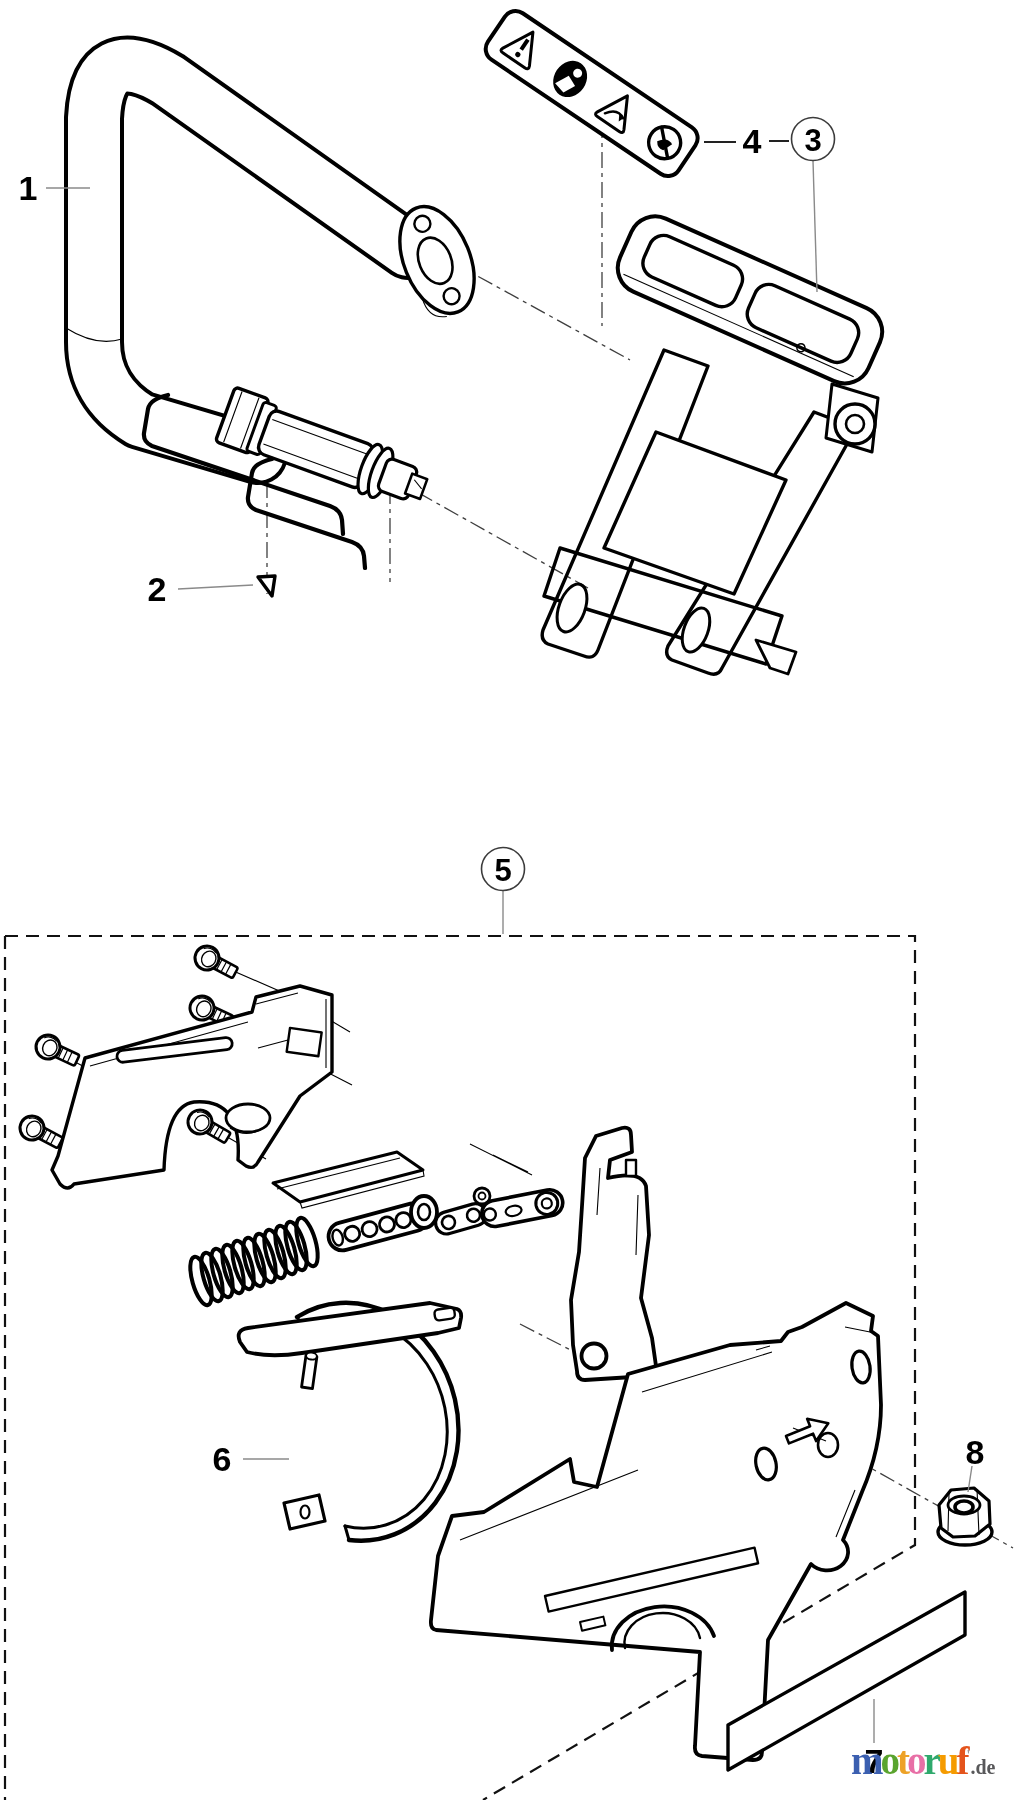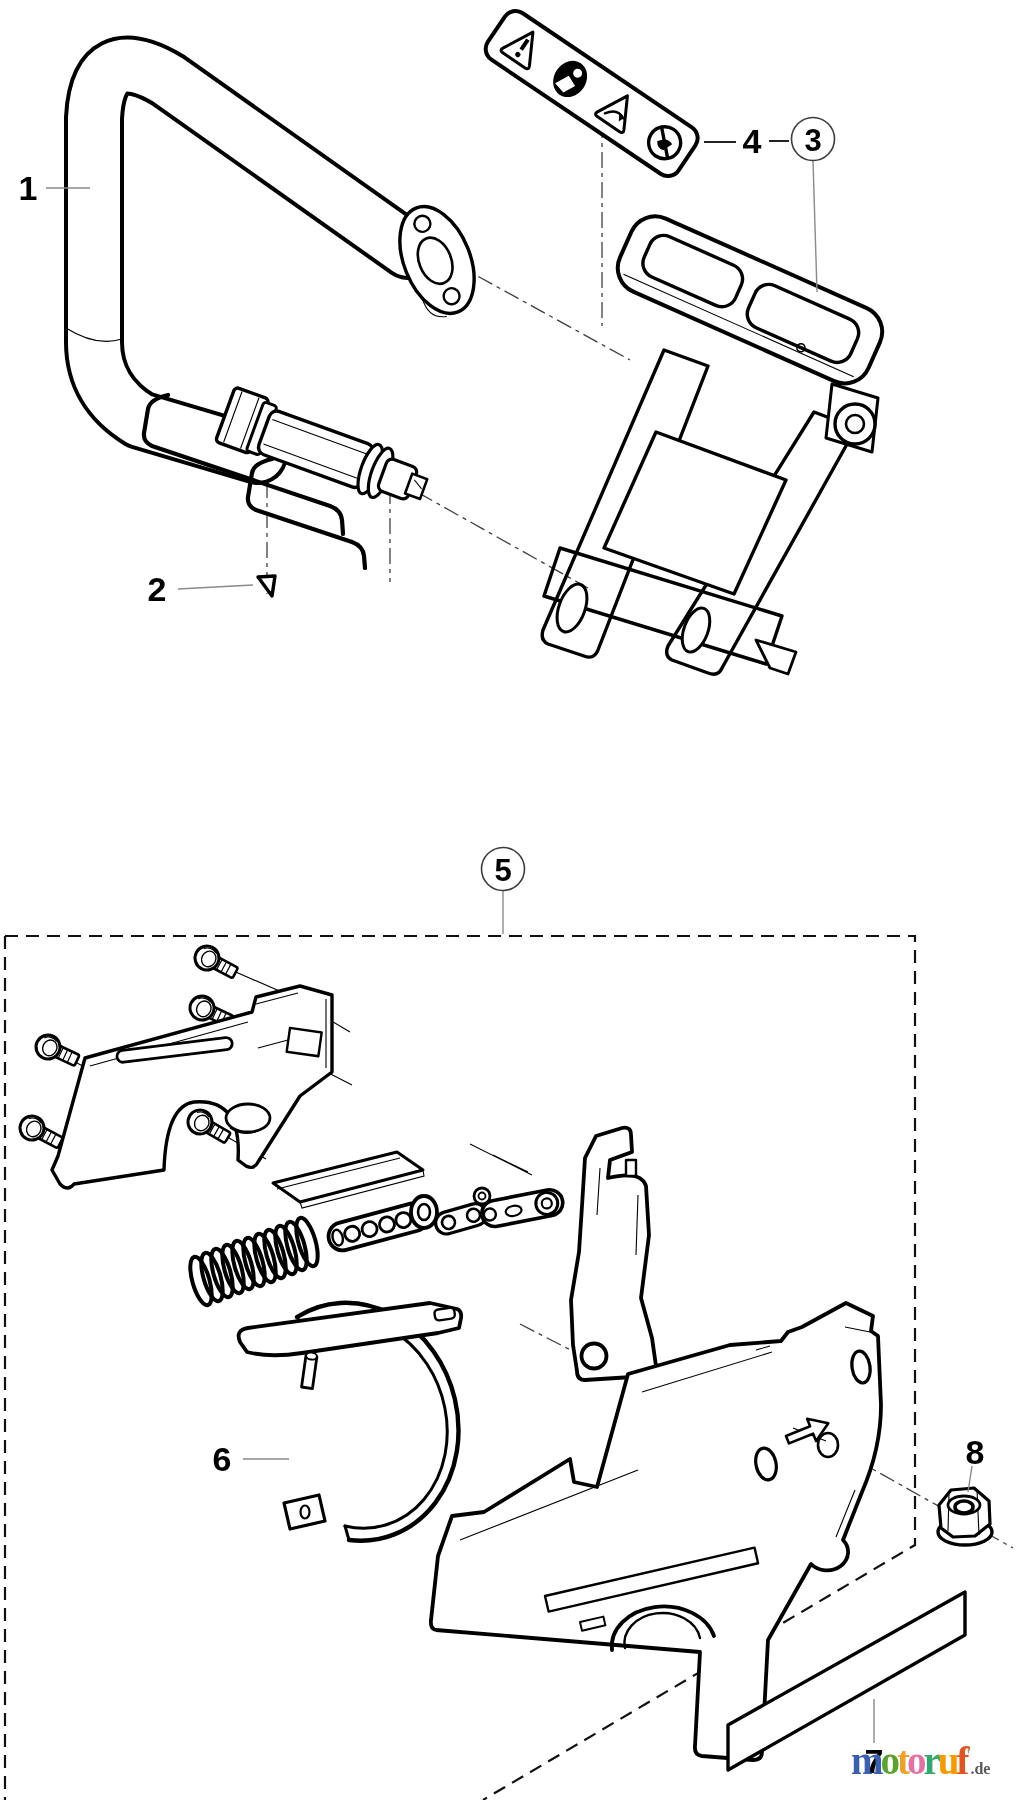--- a/index.html
+++ b/index.html
@@ -11,21 +11,21 @@
   .ln{stroke:#000;fill:none;stroke-linejoin:round;stroke-linecap:round;}
   .w{fill:#fff;}
   .thin{stroke:#000;stroke-width:1.1;fill:none;}
   .leader{stroke:#8a8a8a;stroke-width:1.4;fill:none;}
   .leader-dark{stroke:#222;stroke-width:2;fill:none;}
   .cdash{stroke:#3f3f3f;stroke-width:1.3;fill:none;stroke-dasharray:16 5 4 5;}
   .frame{stroke:#111;stroke-width:2.2;fill:none;stroke-dasharray:13 8;}
   .logo{position:absolute;left:851px;top:1741px;white-space:nowrap;
         font-family:"Liberation Serif",serif;font-weight:bold;font-size:39px;
         letter-spacing:-3px;line-height:1;}
-  .logo .tld{font-size:16px;letter-spacing:0;font-weight:bold;}
+  .logo .tld{font-size:20px;letter-spacing:0;font-weight:bold;}
   .logo .tick{font-size:14px;color:#999;vertical-align:super;letter-spacing:0;}
 </style>
 </head>
 <body>
 
 <div class="stage">
 <svg width="1017" height="1800" viewBox="0 0 1017 1800">
   <defs>
     <pattern id="xh" width="11" height="11" patternUnits="userSpaceOnUse">
       <path d="M0,11 L11,0 M0,0 L11,11" stroke="#000" stroke-width="1.3"></path>

